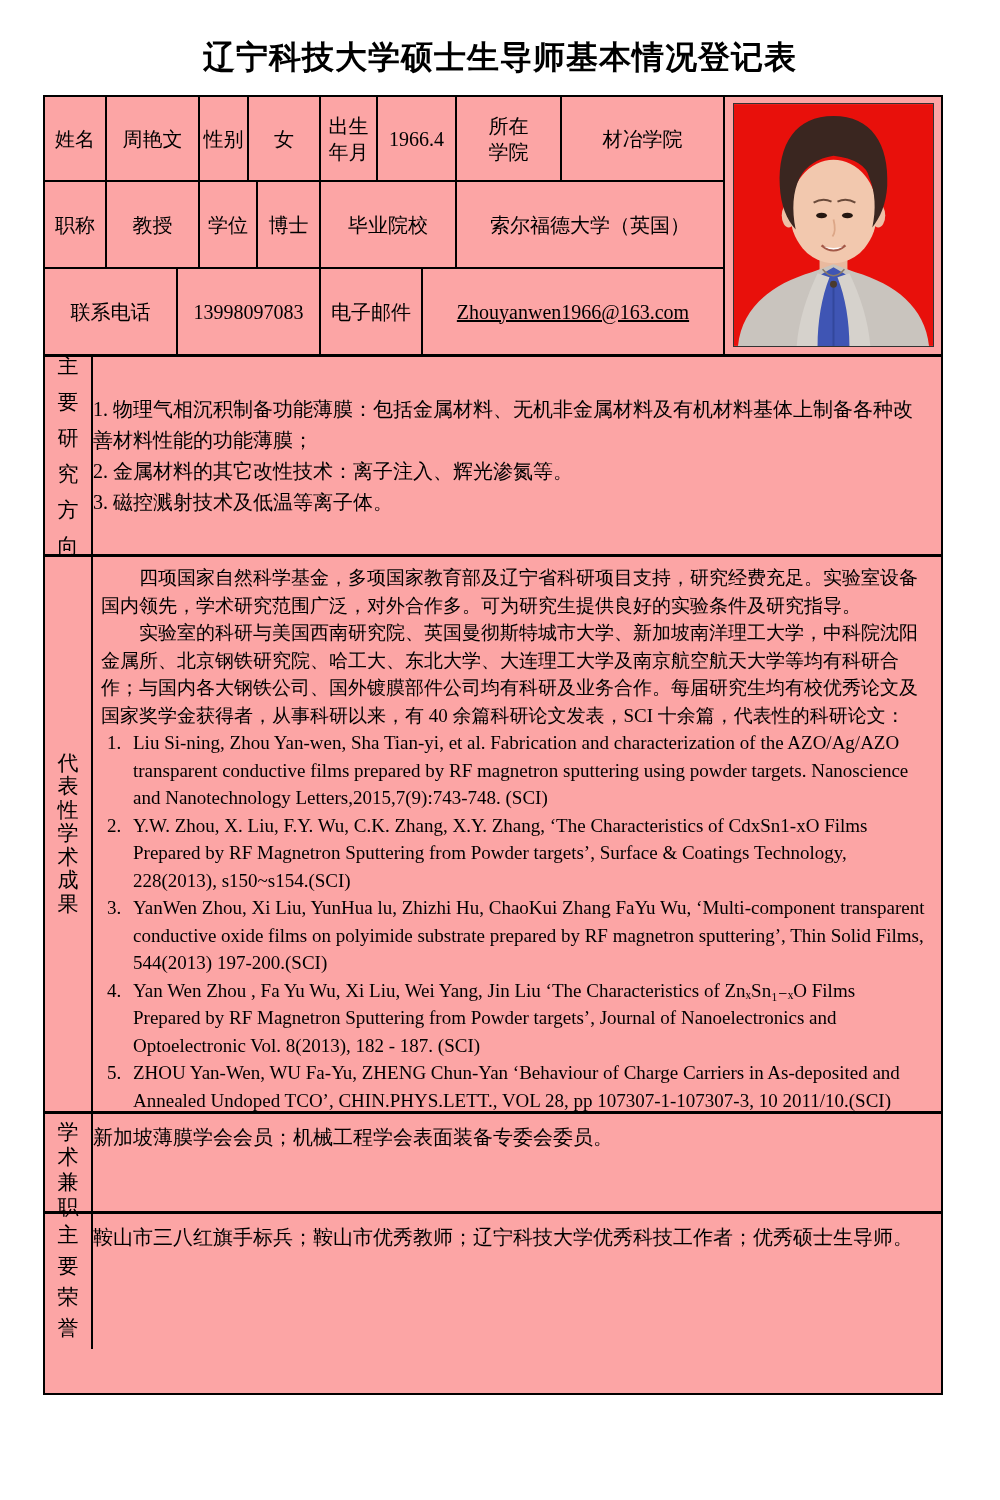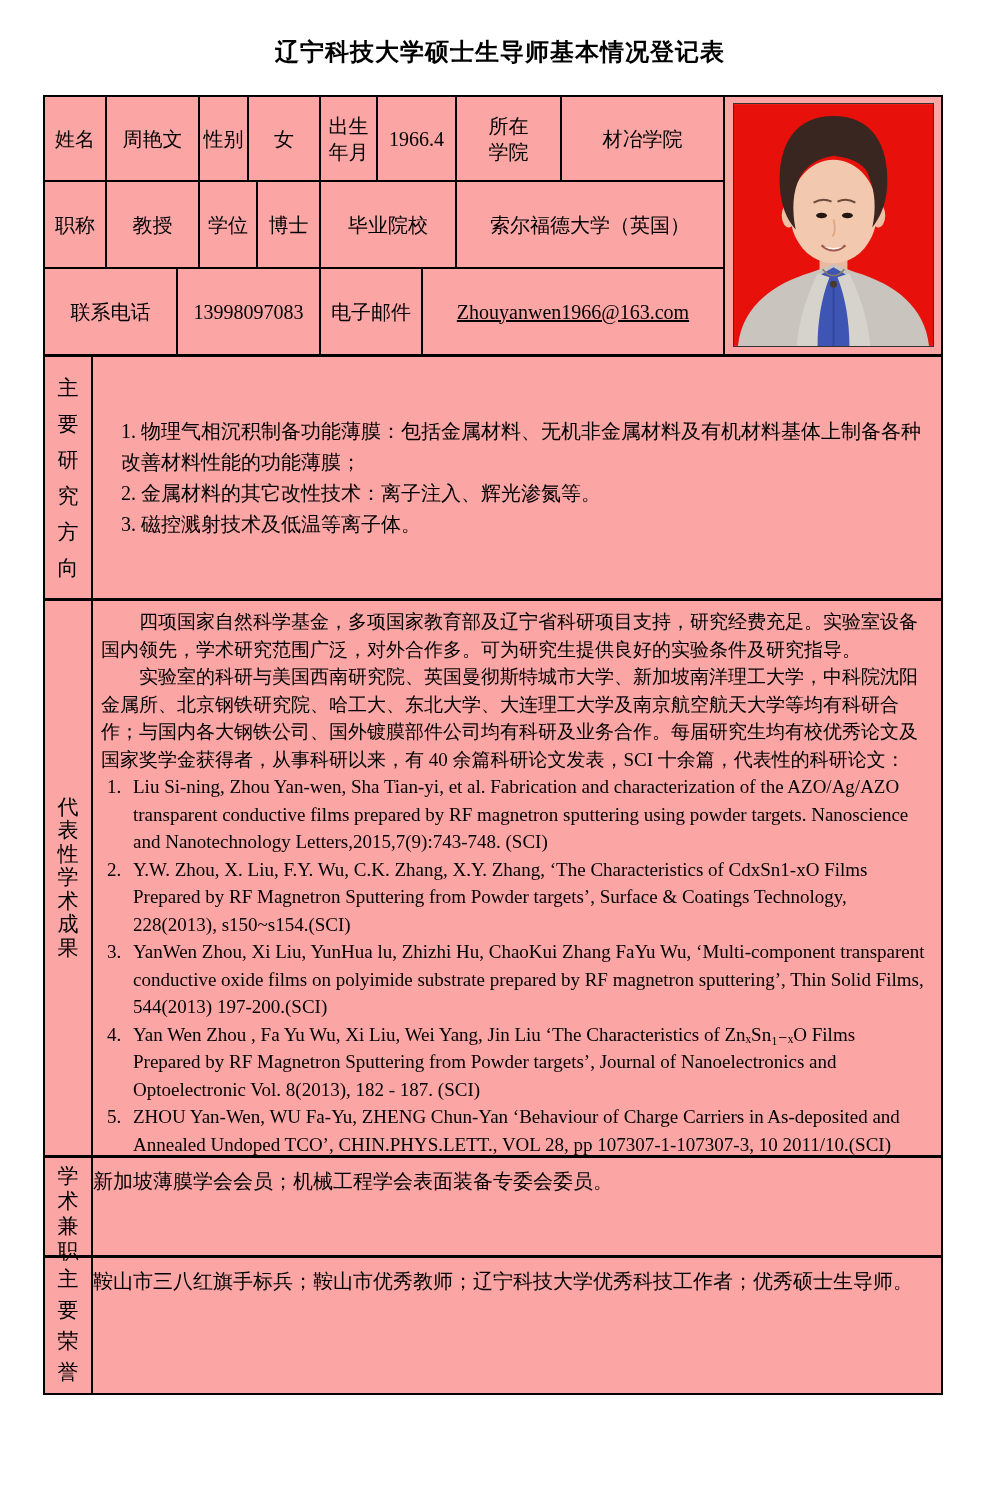--- a/index.html
+++ b/index.html
@@ -3,21 +3,21 @@
 <meta charset="utf-8">
 <style>
   html,body{margin:0;padding:0;}
   body{
     width:1000px;height:1500px;background:#ffffff;color:#000;
     font-family:"Liberation Serif","DejaVu Serif",serif;
     position:relative;overflow:hidden;
   }
   .title{
     position:absolute;left:0;top:36px;width:1000px;
-    text-align:center;font-size:24px;font-weight:700;letter-spacing:1px;margin:0;
+    text-align:center;font-size:32px;font-weight:700;letter-spacing:1px;margin:0;
   }
   .doc-table{
     position:absolute;left:43px;top:95px;width:900px;height:1300px;
     border:2px solid #000;box-sizing:border-box;background:#fca5a5;
   }
   
   .top{display:flex;height:257px;}
   .info{width:680px;display:flex;flex-direction:column;flex:none;}
   .irow{display:flex;box-sizing:border-box;border-bottom:2px solid #000;}
   .irow.r1{height:85px;}
@@ -27,21 +27,21 @@
     box-sizing:border-box;border-right:2px solid #000;
     display:flex;align-items:center;justify-content:center;
     text-align:center;font-size:20px;line-height:26px;padding:2px;
   }
   .wrap2{display:inline-block;width:46px;word-break:break-all;}
   .email{text-decoration:underline;font-size:20px;}
   .photo-cell{flex:1;display:flex;align-items:flex-start;justify-content:center;padding-top:6px;box-sizing:border-box;}
   .photo-frame{width:201px;height:244px;border:1px solid #333;box-sizing:border-box;}
   
   .section{display:flex;box-sizing:border-box;border-top:3px solid #000;}
-  .sec-research{height:244px;gap:28px;}
+  .sec-research{height:200px;}
   .sec-ach{height:557px;}
   .sec-aff{height:100px;}
   .sec-honor{height:138px;}
   .side{
     width:48px;flex:none;box-sizing:border-box;border-right:2px solid #000;
     display:flex;align-items:center;justify-content:center;
   }
   .side span{
     display:inline-block;width:24px;text-align:center;word-break:break-all;
     font-size:21px;

